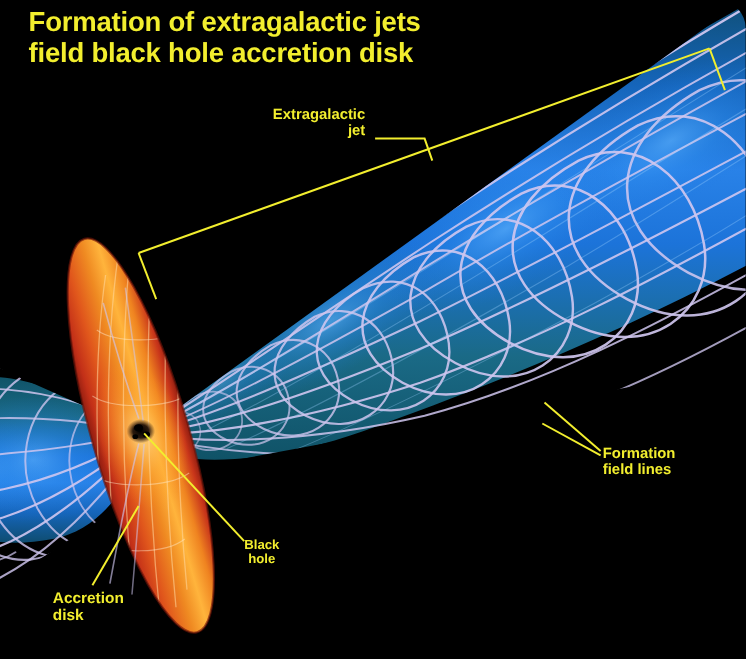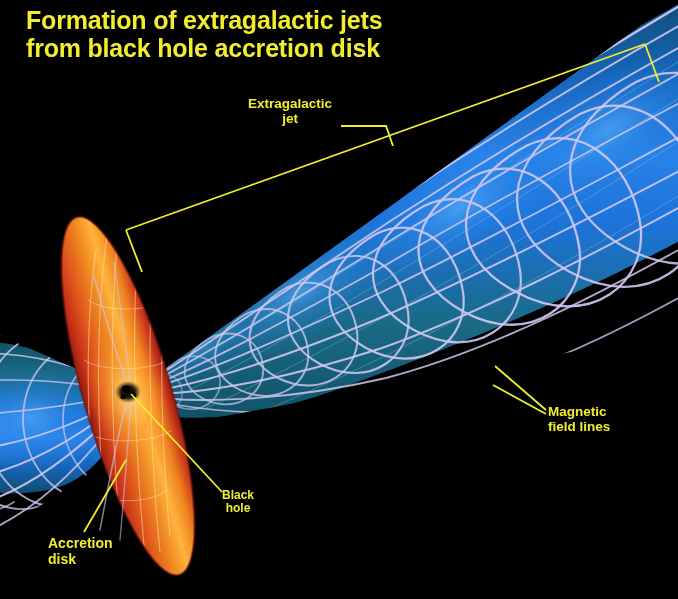--- a/index.html
+++ b/index.html
@@ -1,21 +1,21 @@
 <!DOCTYPE html>
 <html><head>
 <meta charset="utf-8">
 <style>
   html,body{margin:0;padding:0;background:#000;}
   body{width:678px;height:599px;overflow:hidden;font-family:"Liberation Sans",sans-serif;}
-  #stage{position:relative;width:678px;height:599px;background:#000;overflow:hidden;}
+  #stage{position:relative;width:678px;height:599px;background:#000;overflow:hidden;border-radius:26px;}
   #art{position:absolute;left:0;top:0;width:678px;height:599px;}
   .lbl{position:absolute;color:#f2ee2e;font-weight:bold;line-height:1.12;white-space:pre;}
   #title{left:26px;top:6px;font-size:25px;letter-spacing:-0.2px;}
-  #lbl-jet{left:248px;top:96px;font-size:13.5px;text-align:center;}
+  #lbl-jet{left:248px;top:96px;font-size:13.5px;text-align:right;}
   #lbl-mag{left:548px;top:404px;font-size:13.5px;}
   #lbl-bh{left:222px;top:489px;font-size:12px;text-align:center;}
   #lbl-acc{left:48px;top:536px;font-size:14px;}
 </style>
 </head>
 <body>
 
 <div id="stage">
 
   <svg id="art" viewBox="0 0 678 599">
@@ -213,26 +213,26 @@
 
       <path d="M495,366 L546,410"></path>
       <path d="M493,385 L546,414"></path>
 
       <path d="M131,394 L222,492"></path>
 
       <path d="M126,460 L84,532"></path>
     </g>
   </svg>
 
-  <div class="lbl" id="title"><span>Formation of extragalactic jets</span><br><span>from black hole accretion disk</span></div>
+  <div class="lbl" id="title"><span>Formation of extragalactic jets</span><br><span>field black hole accretion disk</span></div>
 
   <div class="lbl" id="lbl-jet">Extragalactic
 jet</div>
 
-  <div class="lbl" id="lbl-mag">Magnetic
+  <div class="lbl" id="lbl-mag">Formation
 field lines</div>
 
   <div class="lbl" id="lbl-bh">Black
 hole</div>
 
   <div class="lbl" id="lbl-acc">Accretion
 disk</div>
 
 </div>
 

